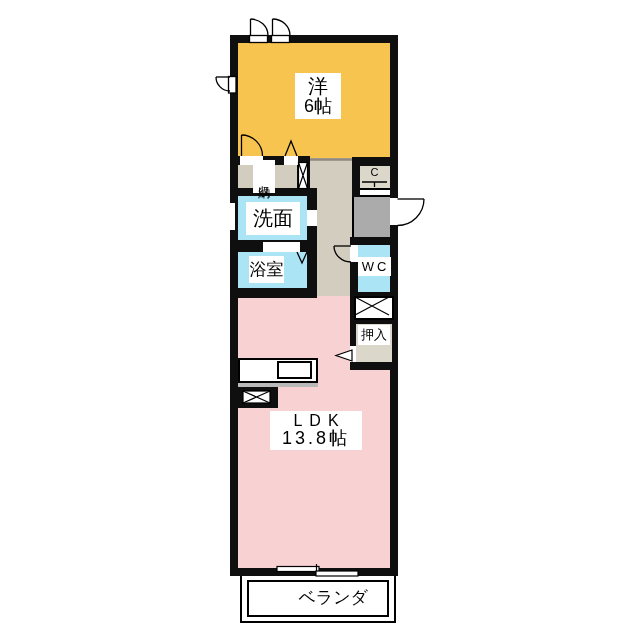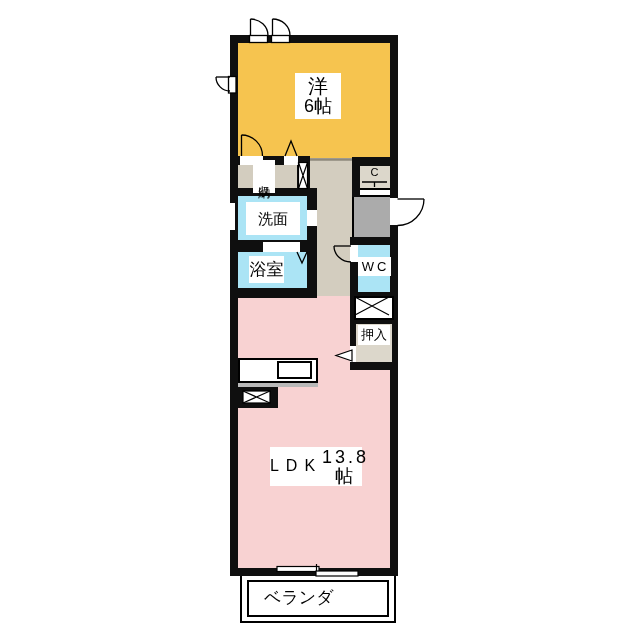--- a/index.html
+++ b/index.html
@@ -140,28 +140,28 @@
       <rect x="316" y="571" width="42" height="5"></rect>
       <path d="M316.5,564 V571" fill="none"></path>
     </g>
   </svg>
 
   <div class="abs lbl" style="left:295px;top:73px;width:46px;height:46px;flex-direction:column;">
     <div style="font-size:20px;">洋</div>
     <div style="font-size:18px;">6帖</div>
   </div>
   <div class="abs lbl vtext" style="left:253px;top:160px;width:22px;height:33px;font-size:12px;">収納</div>
-  <div class="abs lbl" style="left:246px;top:202px;width:54px;height:33px;font-size:15px;">洗面</div>
+  <div class="abs lbl" style="left:246px;top:202px;width:54px;height:33px;font-size:20px;">洗面</div>
   <div class="abs lbl" style="left:249px;top:256px;width:35px;height:27px;font-size:17px;">浴室</div>
   <div class="abs lbl" style="left:366px;top:166px;width:17px;height:14px;font-size:11px;background:var(--closet);">C</div>
   <div class="abs lbl" style="left:358px;top:257px;width:31px;height:19px;font-size:13px;letter-spacing:3px;padding-left:2px;">WC</div>
   <div class="abs lbl" style="left:358px;top:325px;width:32px;height:20px;font-size:13px;">押入</div>
-  <div class="abs lbl" style="left:270px;top:411px;width:92px;height:39px;flex-direction:row;margin-top:36px;">
+  <div class="abs lbl" style="left:270px;top:411px;width:92px;height:39px;flex-direction:column;">
     <div style="font-size:16px;letter-spacing:7px;padding-left:7px;">LDK</div>
     <div style="font-size:18px;letter-spacing:3px;">13.8帖</div>
   </div>
 
   <div class="abs veranda-outer" style="left:240px;top:574px;width:152px;height:45px;">
     <div class="veranda-inner"></div>
   </div>
-  <div class="abs" style="left:264px;top:586px;width:104px;text-align:left;font-size:17px;z-index:5;">ベランダ</div>
+  <div class="abs" style="left:264px;top:586px;width:104px;text-align:right;font-size:17px;z-index:5;">ベランダ</div>
 
 </div>
 
 </body></html>

